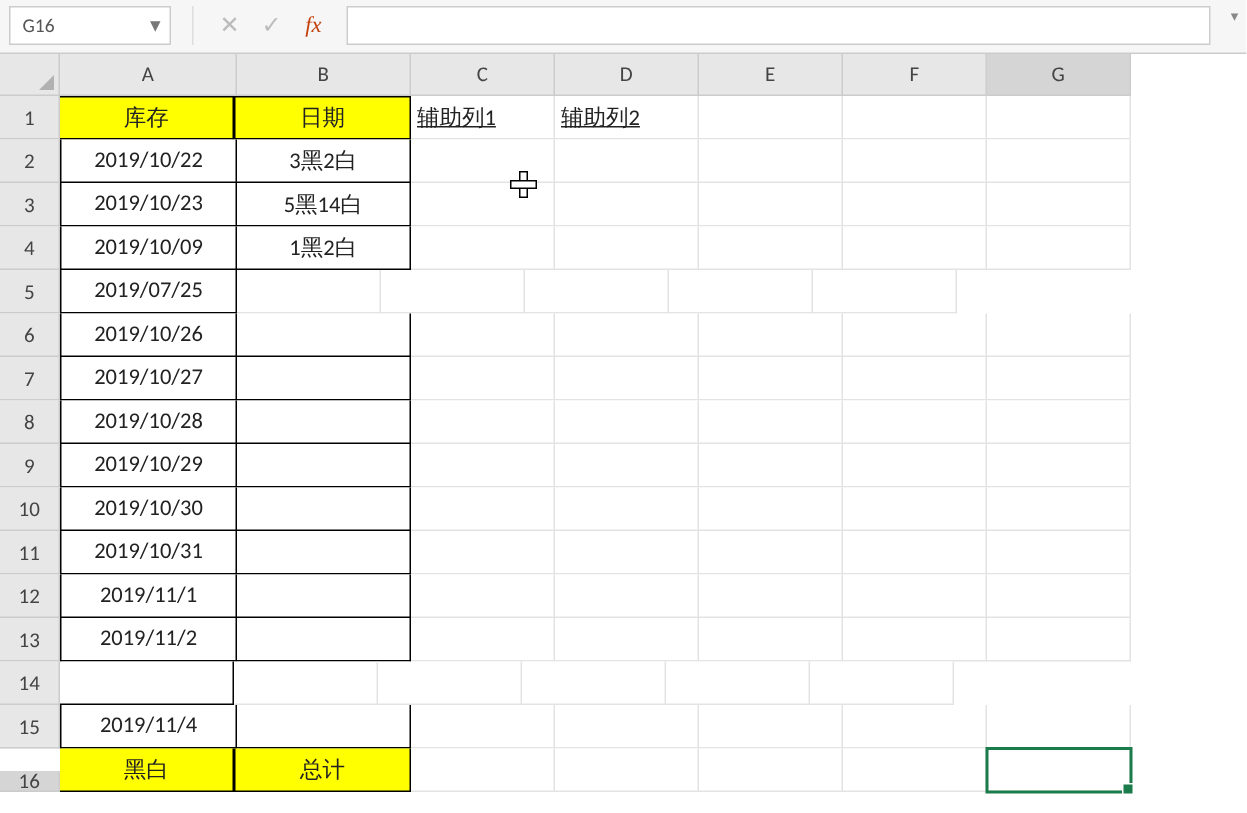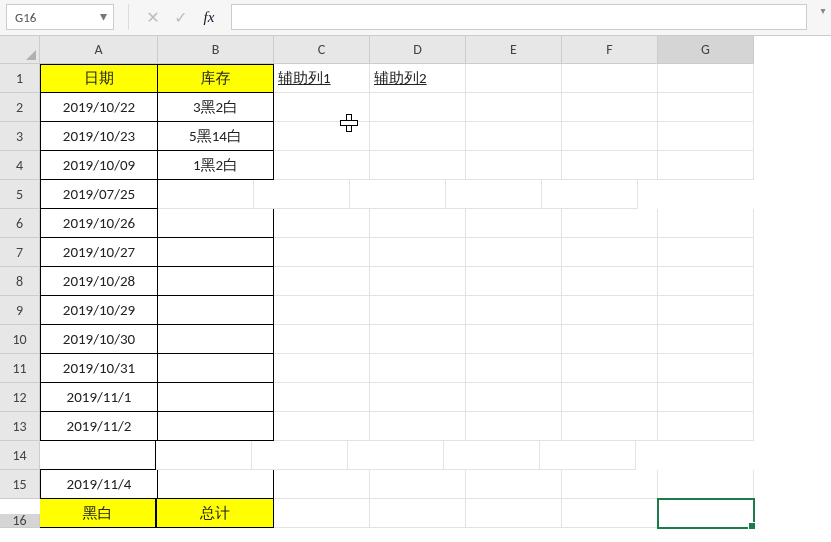--- a/index.html
+++ b/index.html
@@ -53,21 +53,21 @@
     align-items: center;
     justify-content: center;
     color: #bcbcbc;
     font-size: 16px;
     font-style: normal;
     font-family: "Segoe UI Symbol", sans-serif;
   }
   .fb-btn.fx {
     font-style: italic;
     font-family: "Cambria Math", serif;
-    color: #0f172a;
+    color: #c2410c;
     font-size: 15px;
   }
   .formula-input {
     flex: 1;
     border: 1px solid #ccc;
     height: 26px;
     margin-left: 8px;
     margin-right: 8px;
     background: #fff;
     padding: 2px 6px;
@@ -230,22 +230,22 @@
     <div class="col-hdr col-B">B</div>
     <div class="col-hdr col-C">C</div>
     <div class="col-hdr col-D">D</div>
     <div class="col-hdr col-E">E</div>
     <div class="col-hdr col-F">F</div>
     <div class="col-hdr col-G sel">G</div>
   </div>
 
   <div class="row">
     <div class="row-hdr">1</div>
+    <div class="cell col-B yellow b-top b-right b-bottom">库存</div>
     <div class="cell col-A yellow b-top b-left b-right b-bottom">日期</div>
-    <div class="cell col-B yellow b-top b-right b-bottom">库存</div>
     <div class="cell col-C left">辅助列1</div>
     <div class="cell col-D left">辅助列2</div>
     <div class="cell col-E"></div>
     <div class="cell col-F"></div>
     <div class="cell col-G"></div>
   </div>
 
   <div class="row">
     <div class="row-hdr">2</div>
     <div class="cell col-A b-left b-right b-bottom">2019/10/22</div>

